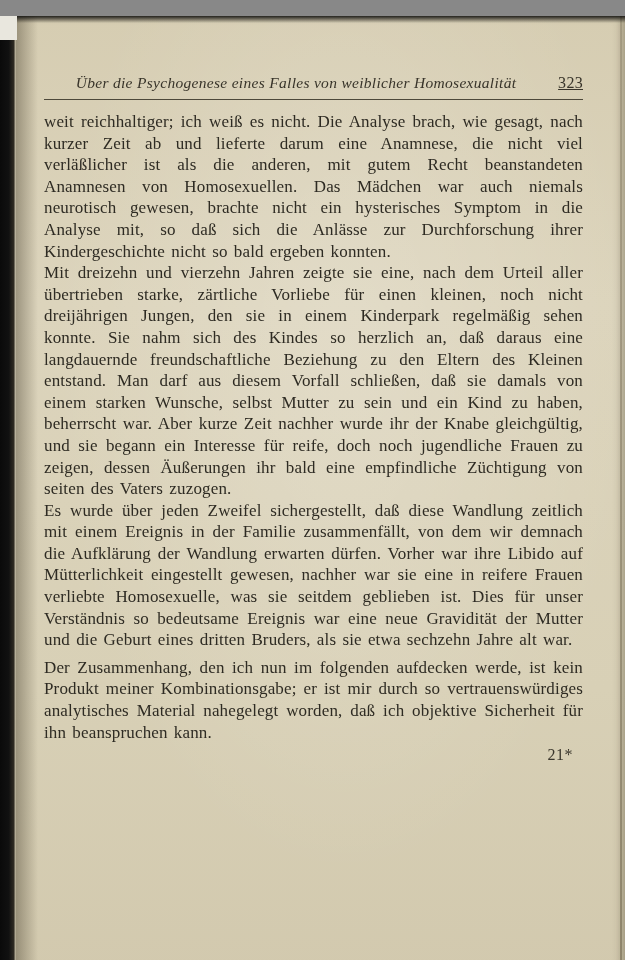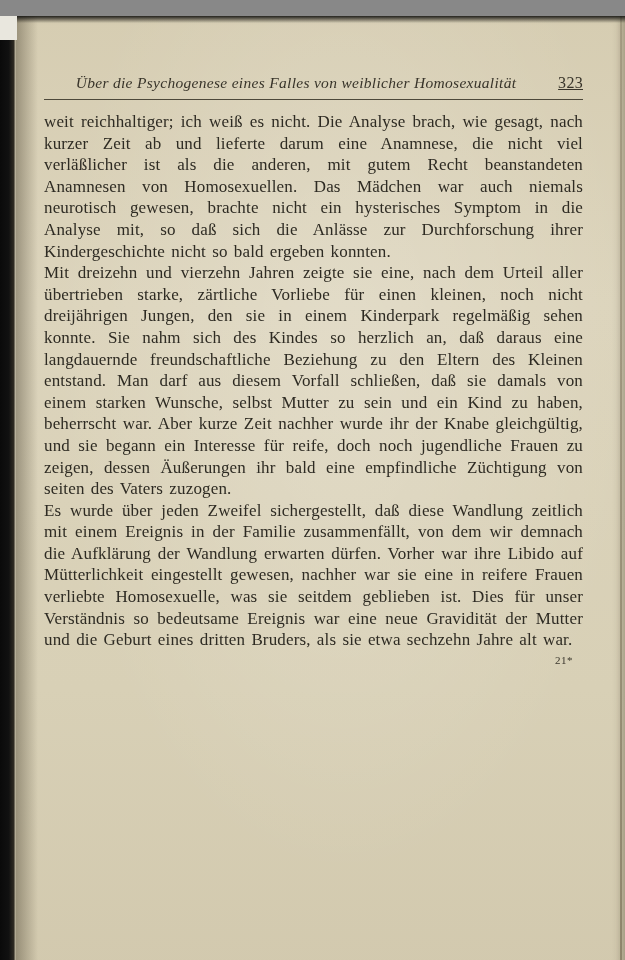--- a/index.html
+++ b/index.html
@@ -95,21 +95,21 @@
     text-align: justify;
     word-spacing: 1.8px;
     letter-spacing: 0.15px;
     color: #2e2b23;
   }
   .body p.para-last {
     margin-top: 6px;
   }
   .signature-mark {
     text-align: right;
-    font-size: 11px;
+    font-size: 16px;
     letter-spacing: 0.5px;
     margin-top: 3px;
     padding-right: 10px;
     color: #3a362c;
   }
 </style>
 </head>
 <body>
 
 <div class="page">
@@ -126,18 +126,19 @@
       <span class="header-title">Über die Psychogenese eines Falles von weiblicher Homosexualität</span>
       <span class="header-pagenum">323</span>
     </div>
 
     <div class="header-rule"></div>
 
     <div class="body">
       <p>weit reichhaltiger; ich weiß es nicht. Die Analyse brach, wie gesagt, nach kurzer Zeit ab und lieferte darum eine Anamnese, die nicht viel verläßlicher ist als die anderen, mit gutem Recht beanstandeten Anamnesen von Homosexuellen. Das Mädchen war auch niemals neurotisch gewesen, brachte nicht ein hysterisches Symptom in die Analyse mit, so daß sich die Anlässe zur Durchforschung ihrer Kindergeschichte nicht so bald ergeben konnten.</p>
       <p>Mit dreizehn und vierzehn Jahren zeigte sie eine, nach dem Urteil aller übertrieben starke, zärtliche Vorliebe für einen kleinen, noch nicht dreijährigen Jungen, den sie in einem Kinderpark regelmäßig sehen konnte. Sie nahm sich des Kindes so herzlich an, daß daraus eine langdauernde freundschaftliche Beziehung zu den Eltern des Kleinen entstand. Man darf aus diesem Vorfall schließen, daß sie damals von einem starken Wunsche, selbst Mutter zu sein und ein Kind zu haben, beherrscht war. Aber kurze Zeit nachher wurde ihr der Knabe gleichgültig, und sie begann ein Interesse für reife, doch noch jugendliche Frauen zu zeigen, dessen Äußerungen ihr bald eine empfindliche Züchtigung von seiten des Vaters zuzogen.</p>
       <p>Es wurde über jeden Zweifel sichergestellt, daß diese Wandlung zeitlich mit einem Ereignis in der Familie zusammenfällt, von dem wir demnach die Aufklärung der Wandlung erwarten dürfen. Vorher war ihre Libido auf Mütterlichkeit eingestellt gewesen, nachher war sie eine in reifere Frauen verliebte Homosexuelle, was sie seitdem geblieben ist. Dies für unser Verständnis so bedeutsame Ereignis war eine neue Gravidität der Mutter und die Geburt eines dritten Bruders, als sie etwa sechzehn Jahre alt war.</p>
+      <p class="para-last">Der Zusammenhang, den ich nun im folgenden aufdecken werde, ist kein Produkt meiner Kombinationsgabe; er ist mir durch so vertrauenswürdiges analytisches Material nahegelegt worden, daß ich objektive Sicherheit für ihn beanspruchen kann.</p>
     </div>
 
     <div class="signature-mark">21*</div>
 
   </div>
 </div>
 
 </body></html>

